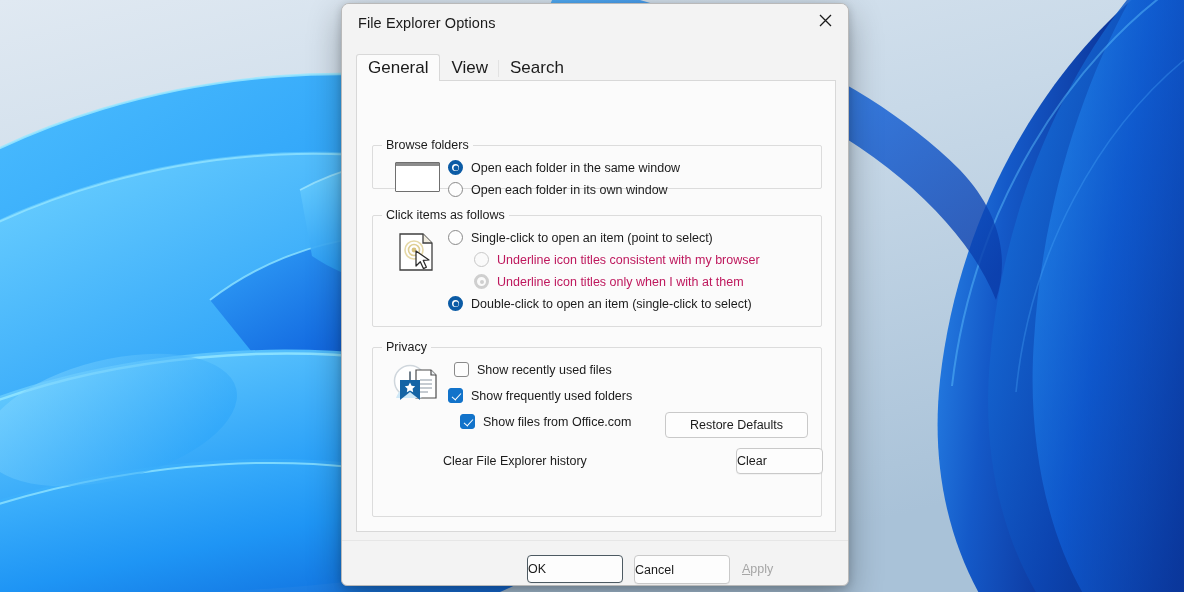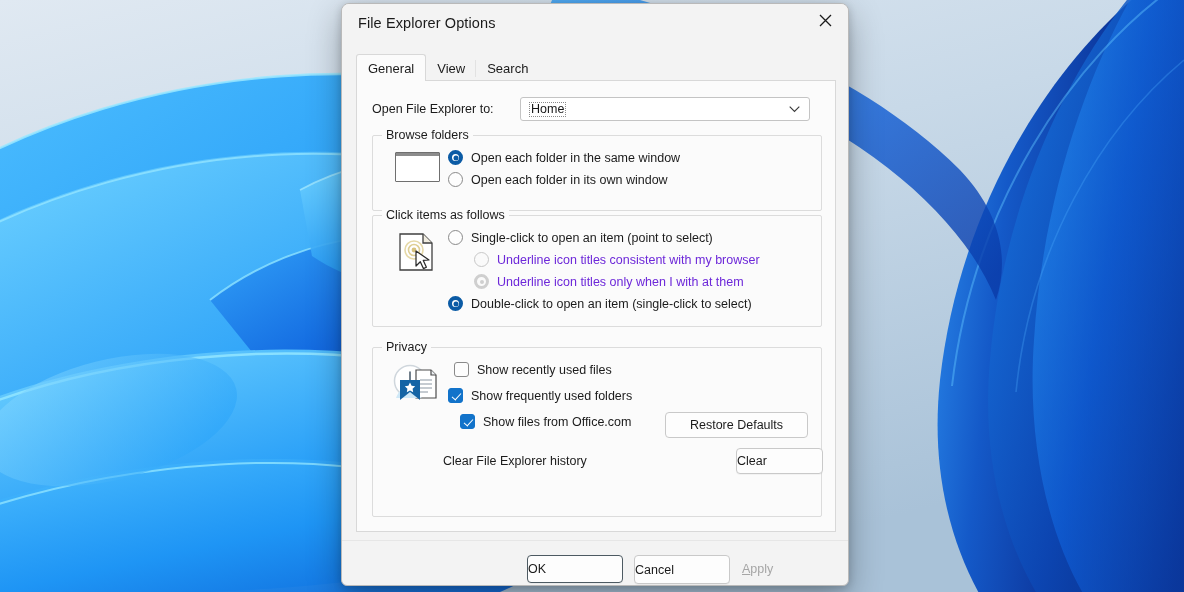--- a/index.html
+++ b/index.html
@@ -79,21 +79,21 @@
     top: 50px;
     height: 27px;
     display: flex;
     align-items: flex-end;
   }
   .tab {
     height: 26px;
     padding: 0 11px;
     display: flex;
     align-items: center;
-    font-size: 13px;
+    font-size: 17px;
     color: #1b1b1b;
     background: transparent;
     cursor: pointer;
     position: relative;
     white-space: nowrap;
   }
   .tab.selected {
     background: #fbfbfb;
     border: 1px solid #d8d8d8;
     border-bottom: none;
@@ -181,21 +181,21 @@
     position: absolute;
     top: -8px;
     left: 9px;
     background: #fbfbfb;
     padding: 0 4px;
     font-size: 12.5px;
     color: #1b1b1b;
     white-space: nowrap;
   }
 
-  #grp-browse { left: 15px; top: 54px; width: 450px; height: 76px; }
+  #grp-browse { left: 15px; top: 64px; width: 450px; height: 44px; }
   #grp-click  { left: 15px; top: 134px; width: 450px; height: 112px; }
   #grp-privacy{ left: 15px; top: 266px; width: 450px; height: 170px; }
 
   
   .radio-row {
     position: absolute;
     display: flex;
     align-items: center;
     cursor: pointer;
     white-space: nowrap;
@@ -239,21 +239,21 @@
     position: absolute;
     left: 50%;
     top: 50%;
     transform: translate(-50%, -50%);
     width: 4px;
     height: 4px;
     border-radius: 50%;
     background: #cfcfcf;
   }
   .radio-label { font-size: 12.5px; color: #1b1b1b; }
-  .radio-label.disabled { color: #6d28d9; }
+  .radio-label.disabled { color: #be185d; }
 
   
   .check-row {
     position: absolute;
     display: flex;
     align-items: center;
     cursor: pointer;
     white-space: nowrap;
   }
   .checkbox {
@@ -488,29 +488,20 @@
       <div class="tab">
         <span>View</span>
       </div>
       <div class="tab">
         <span>Search</span>
       </div>
     </div>
 
     <div id="tabpanel">
 
-      <div id="open-to-row">
-        <div id="open-to-label">Open File Explorer to:</div>
-        <div id="open-to-combo">
-          <span id="open-to-value">Home</span>
-          <svg id="open-to-chevron" width="11" height="7" viewBox="0 0 11 7">
-            <path d="M0.7 0.7 L5.5 5.5 L10.3 0.7" stroke="#3a3a3a" stroke-width="1.15" fill="none"></path>
-          </svg>
-        </div>
-      </div>
 
       <div class="groupbox" id="grp-browse">
         <div class="group-legend">Browse folders</div>
 
         <div class="preview-icon" id="browse-window-icon"></div>
 
         <div class="radio-row" style="left:75px; top:36px;">
           <span class="radio"></span>
           <span class="radio-label">Open each folder in its own window</span>
         </div>

